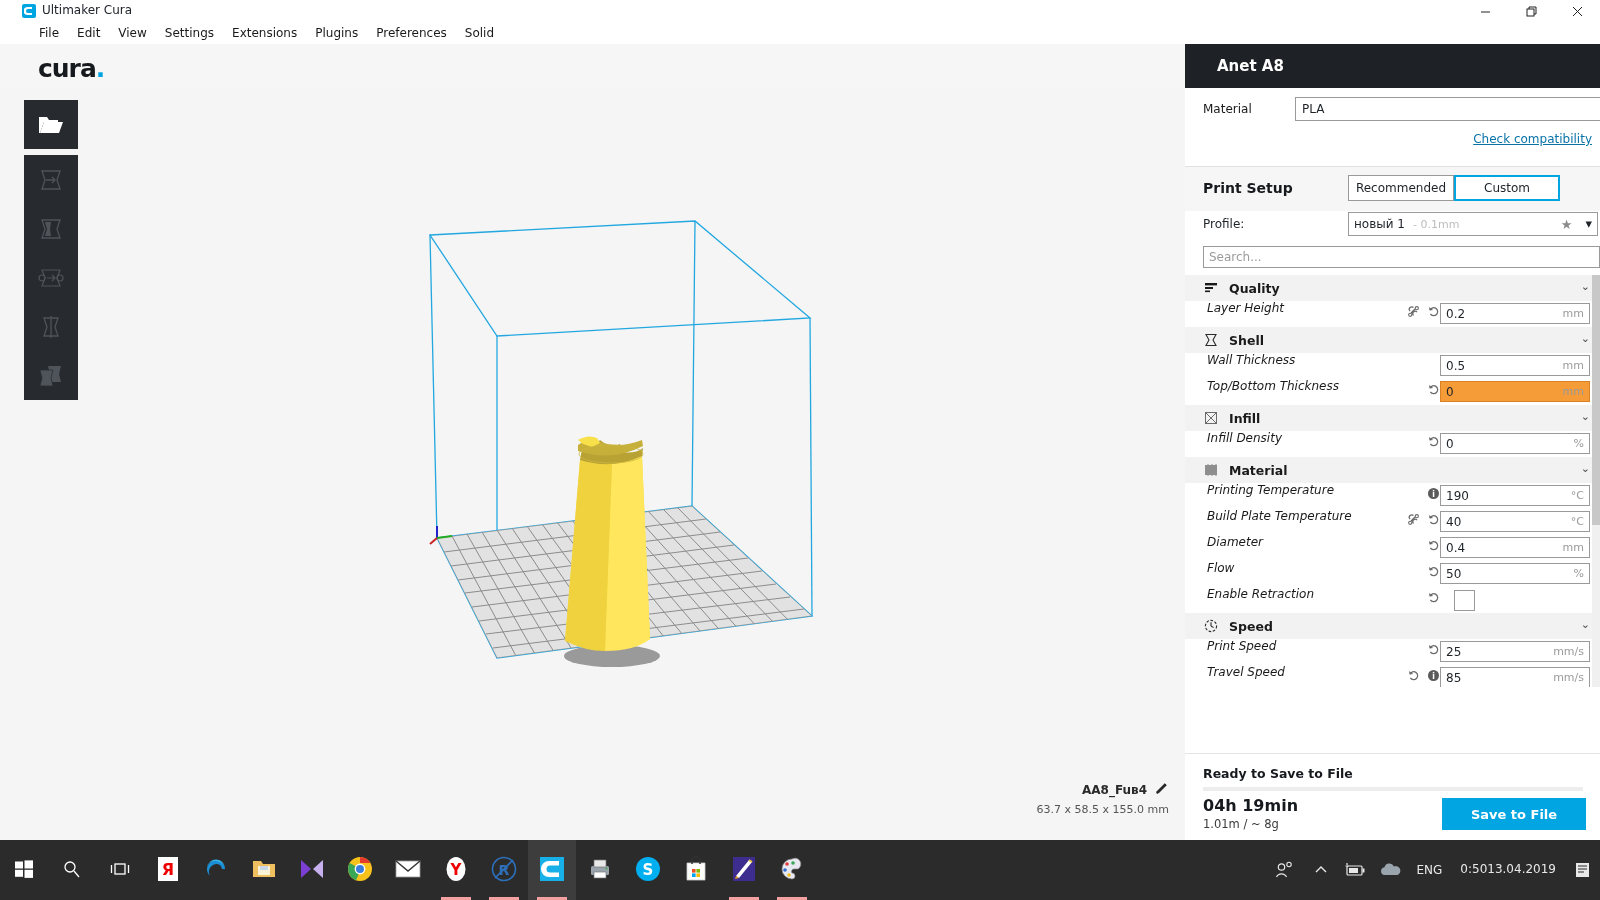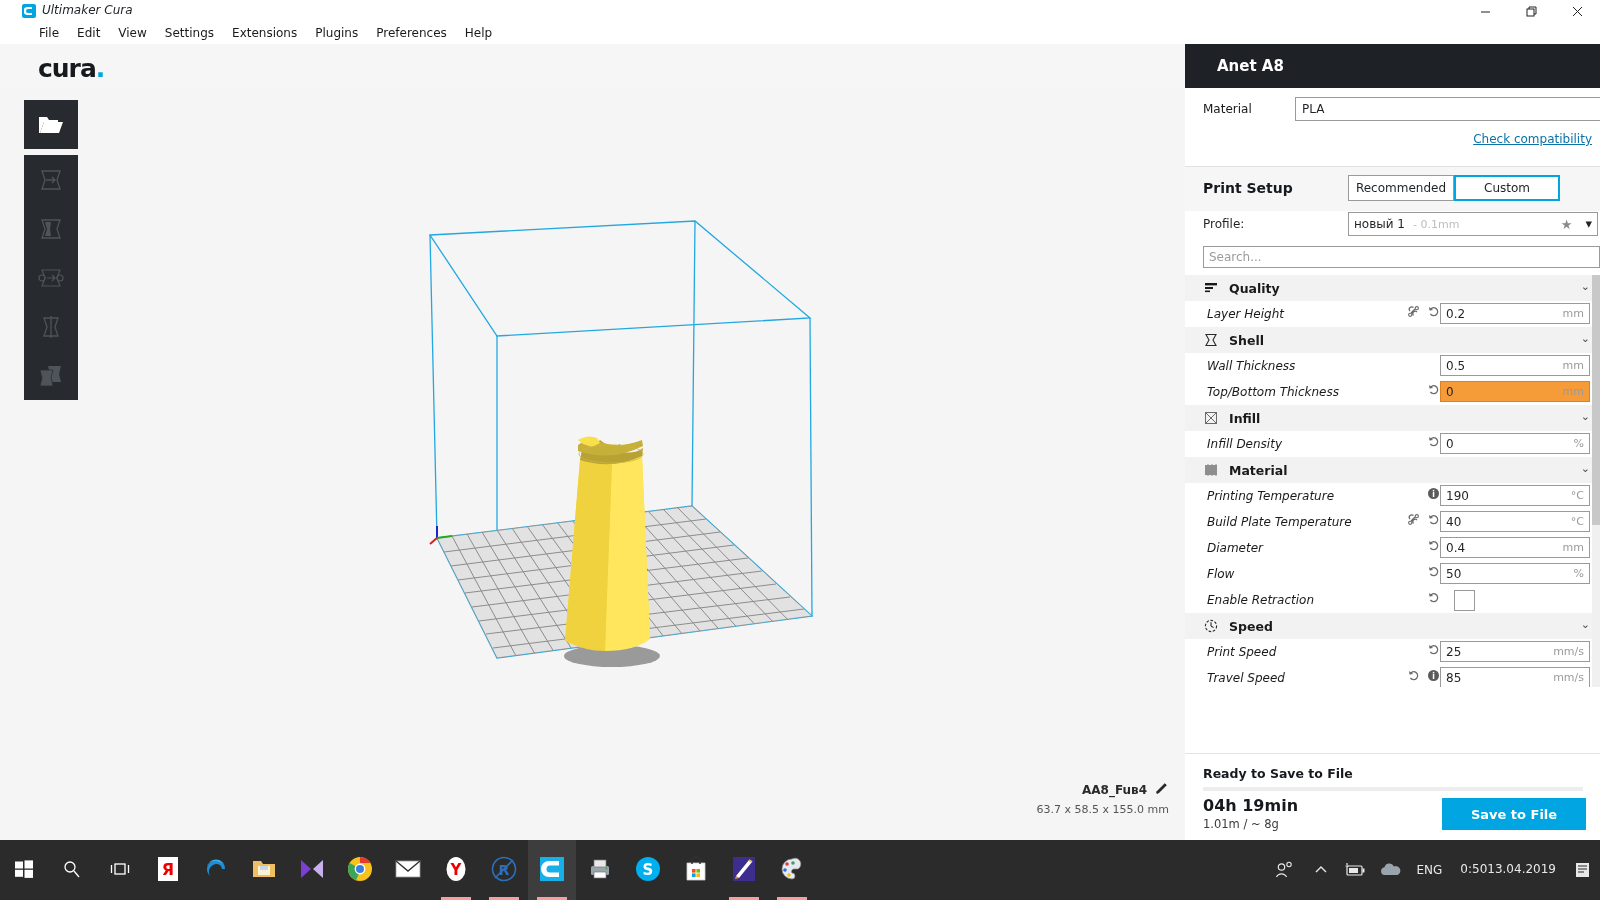--- a/index.html
+++ b/index.html
@@ -8,21 +8,21 @@
     font-family:"DejaVu Sans","Liberation Sans",sans-serif;
     font-size:12px;color:#1e2328;background:#fff;
     -webkit-font-smoothing:none;
   }
   .app{position:absolute;inset:0;}
 
   
   .titlebar{position:absolute;left:0;top:0;width:1600px;height:22px;background:#fff;}
   .tb-logo{position:absolute;left:22px;top:4px;width:14px;height:14px;background:#00a5e1;border-radius:2px;
            display:flex;align-items:center;justify-content:center;color:#fff;font-size:10px;font-weight:bold;}
-  .tb-title{position:absolute;left:42px;top:3px;font-size:12px;color:#20242b;font-style:italic;}
+  .tb-title{position:absolute;left:42px;top:3px;font-size:12px;color:#20242b;}
   .tb-btns{position:absolute;right:0;top:0;height:22px;display:flex;}
   .tb-btn{width:46px;height:22px;display:flex;align-items:center;justify-content:center;color:#2a2a2a;font-size:12px;}
 
   
   .menubar{position:absolute;left:0;top:22px;width:1600px;height:22px;background:#fff;display:flex;align-items:center;padding-left:30px;box-sizing:border-box;}
   .menuitem{font-size:12px;color:#1a1a1a;padding:2px 9px;cursor:default;}
 
   
   .headerstrip{position:absolute;left:0;top:44px;width:1185px;height:44px;background:#f6f6f6;border-bottom:3px solid #84cc16;}
   .cura-logo{position:absolute;left:38px;top:10px;font-size:25px;font-weight:bold;letter-spacing:-1px;color:#16191d;font-family:"DejaVu Sans","Liberation Sans",sans-serif;}
@@ -73,21 +73,21 @@
   .profstar{margin-left:auto;color:#8a8a8a;font-size:13px;}
   .searchrow{position:relative;height:30px;background:#fff;padding:1px 0 0 18px;box-sizing:border-box;}
   .searchbox{width:397px;height:22px;border:1px solid #9a9a9a;background:#fff;box-sizing:border-box;
              display:flex;align-items:center;padding:0 5px;font-size:12px;color:#9b9b9b;}
 
   .settings{position:relative;height:412px;overflow:hidden;background:#fff;}
   .cat{height:26px;background:#f2f2f2;display:flex;align-items:center;position:relative;padding-left:18px;box-sizing:border-box;}
   .cat-ico{width:16px;height:16px;margin-right:10px;display:flex;align-items:center;justify-content:center;}
   .cat-name{font-size:12.5px;font-weight:bold;color:#1a1a1a;}
   .cat-chev{position:absolute;right:10px;top:5px;color:#4a4a4a;font-size:11px;}
-  .srow{height:26px;display:flex;align-items:center;position:relative;padding-left:22px;box-sizing:border-box;background:#fff;}
+  .srow{height:26px;display:flex;position:relative;padding-left:22px;box-sizing:border-box;background:#fff;}
   .srow .lbl{font-size:12px;font-style:italic;color:#1a1a1a;}
   .icons{position:absolute;right:160px;top:4px;display:flex;gap:7px;align-items:center;color:#6a6a6a;}
   .val{position:absolute;right:10px;top:2px;width:150px;height:21px;border:1px solid #9a9a9a;background:#fff;box-sizing:border-box;
        display:flex;align-items:center;padding:0 5px;font-size:12px;justify-content:space-between;}
   .val.warn{background:#f59b38;border-color:#d98225;}
   .val .unit{color:#9a9a9a;font-size:11px;}
   .checkcell{position:absolute;right:125px;top:3px;width:19px;height:19px;border:1px solid #9a9a9a;background:#fff;}
   .scrolltrack{position:absolute;right:0px;top:0;width:8px;height:412px;background:#f0f0f0;}
   .scrollthumb{position:absolute;right:0px;top:0px;width:8px;height:250px;background:#c8c8c8;}
 
@@ -145,21 +145,21 @@
   </div>
 
   <div class="menubar">
     <div class="menuitem">File</div>
     <div class="menuitem">Edit</div>
     <div class="menuitem">View</div>
     <div class="menuitem">Settings</div>
     <div class="menuitem">Extensions</div>
     <div class="menuitem">Plugins</div>
     <div class="menuitem">Preferences</div>
-    <div class="menuitem">Help</div>
+    <div class="menuitem">Solid</div>
   </div>
 
   <div class="headerstrip">
     <div class="cura-logo"><span>cura</span><span class="cura-dot">.</span></div>
 
     <div class="viewicons">
       <span class="vi">
         <svg width="19" height="19" viewBox="0 0 19 19">
             <path d="M9.5 2 L16.5 6 L16.5 13 L9.5 17 L2.5 13 L2.5 6 Z" fill="#1a1a1a"></path>
             <path d="M2.5 6 L9.5 10 L16.5 6" stroke="#fff" stroke-width="1" fill="none"></path>

